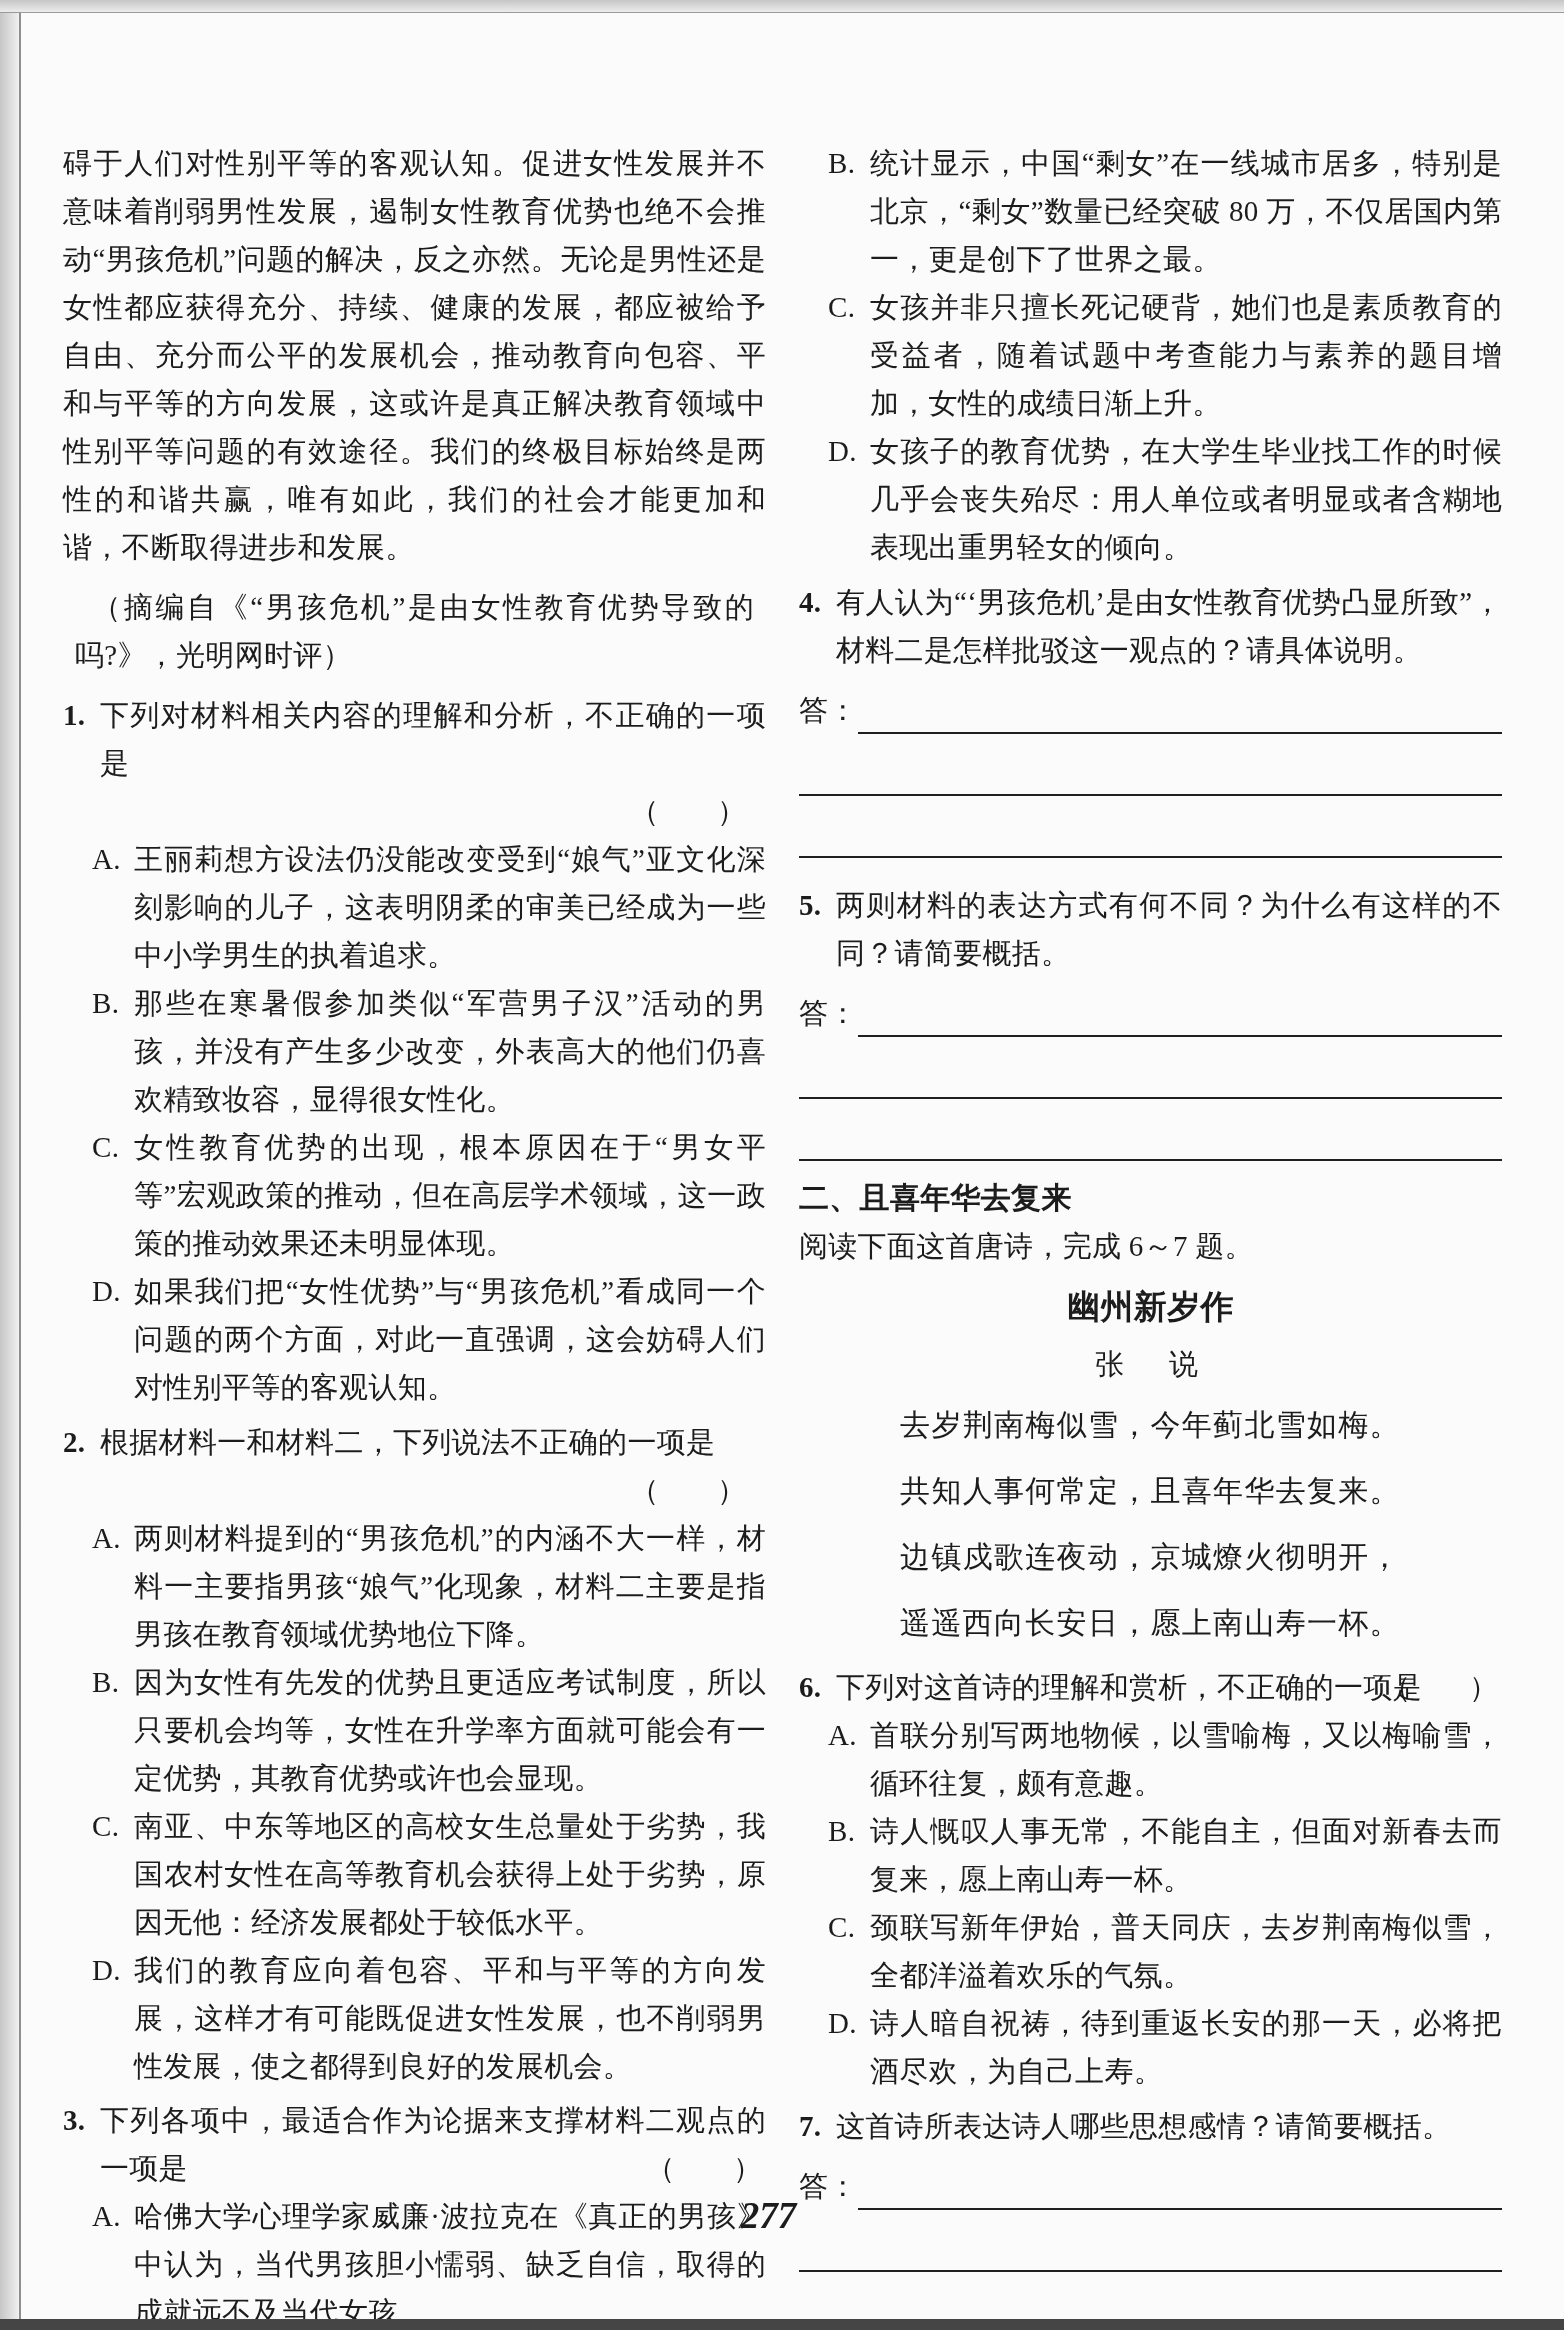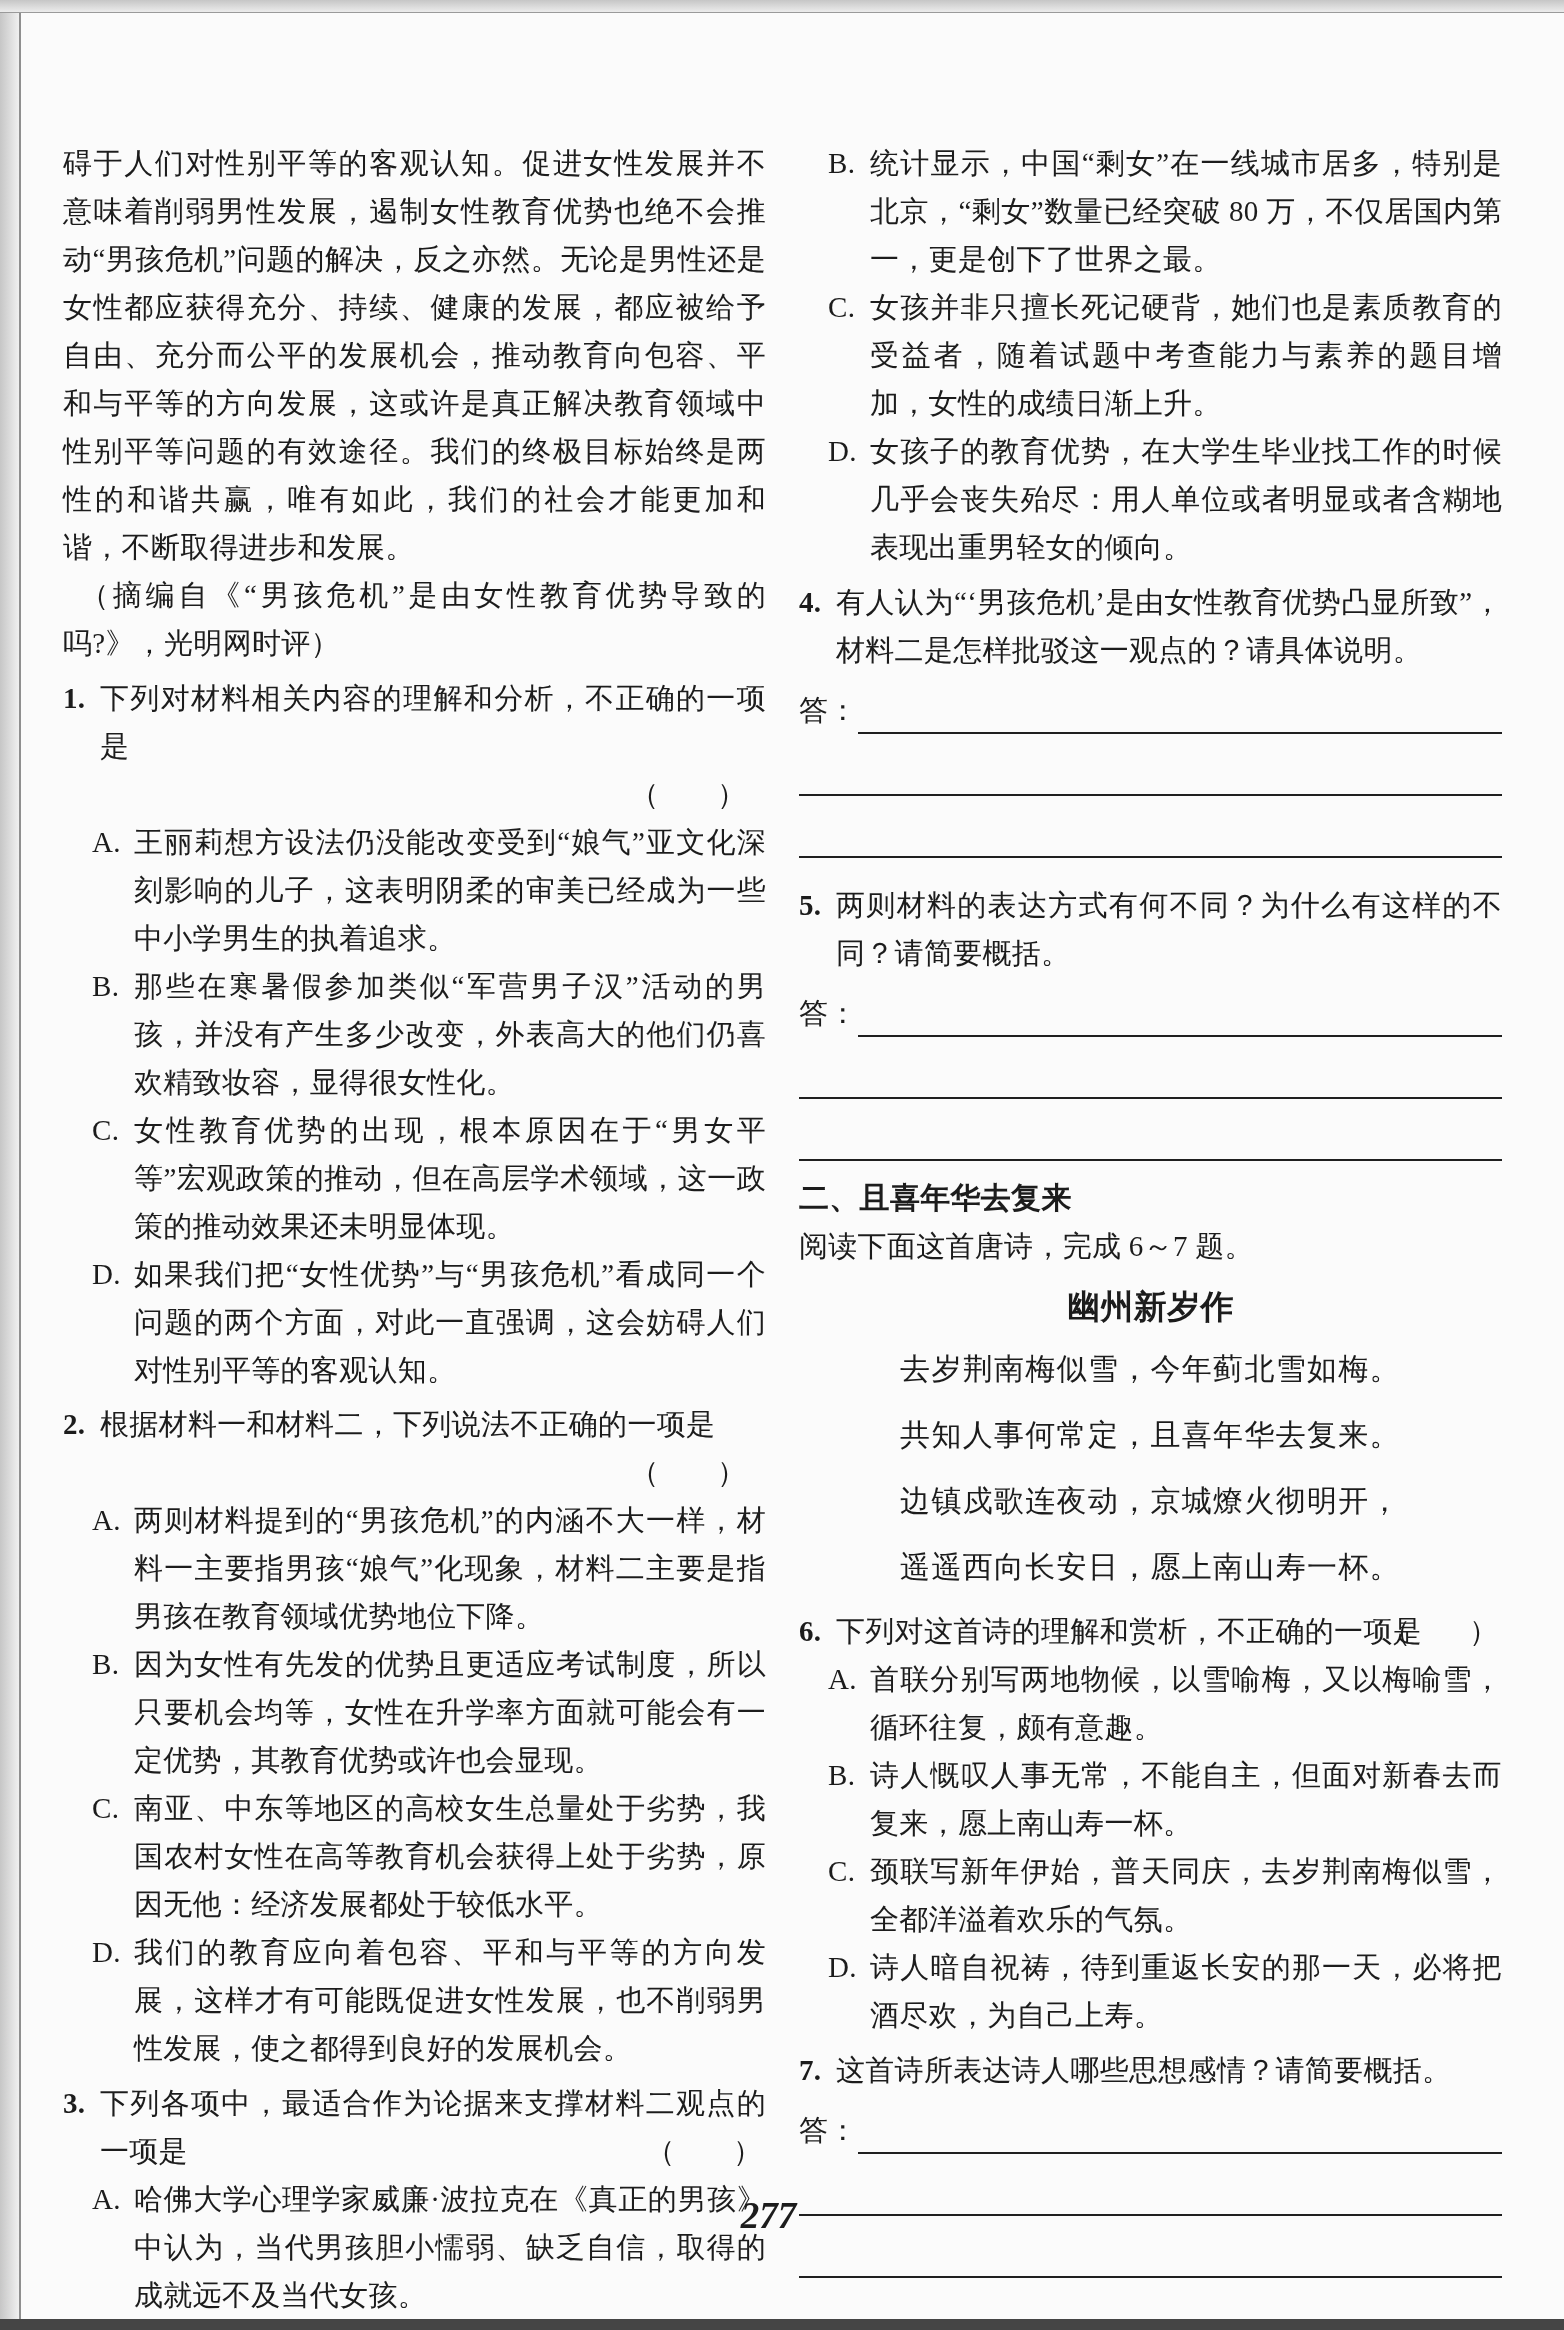--- a/index.html
+++ b/index.html
@@ -16,21 +16,21 @@
   .edge-left{position:absolute;top:0;left:0;bottom:0;width:18.5px;
     background:linear-gradient(90deg,#c6c6c6,#f0f0f0);border-right:2px solid #8f8f8f;z-index:4;}
   .edge-bottom{position:absolute;left:0;right:0;bottom:0;height:10.6px;background:#454545;z-index:6;}
 
   .col{position:absolute;top:139px;width:703px;font-size:29px;line-height:48px;
     text-align:justify;letter-spacing:0.3px;}
   .col-left{left:63px;}
   .col-right{left:799px;}
 
   .para{margin:0;}
-  .attribution{margin:0;text-indent:17px;}
+  .attribution{margin:12px;text-indent:17px;}
 
   .question{position:relative;padding-left:37px;margin:6.6px 0 0 0;}
   .qnum{position:absolute;left:0;top:0;font-weight:700;}
   .inline-bracket{position:absolute;right:4px;bottom:0;letter-spacing:0;}
   .bracket-row{text-align:right;padding-right:20px;height:48px;letter-spacing:0;}
 
   .option{position:relative;padding-left:42px;margin-left:29px;}
   .olabel{position:absolute;left:0;top:0;}
 
   .ansrow{display:flex;align-items:flex-end;height:60px;}
@@ -153,20 +153,21 @@
       <span class="anslabel">答：</span>
       <div class="ansline"></div>
     </div>
     <div class="ansline-full"></div>
     <div class="ansline-full"></div>
 
     <div class="sec-heading">二、且喜年华去复来</div>
     <p class="sec-intro">阅读下面这首唐诗，完成 6～7 题。</p>
 
     <div class="poem-title">幽州新岁作</div>
+    <div class="poem-author">张　说</div>
     <div class="poem-line">去岁荆南梅似雪，今年蓟北雪如梅。</div>
     <div class="poem-line">共知人事何常定，且喜年华去复来。</div>
     <div class="poem-line">边镇戍歌连夜动，京城燎火彻明开，</div>
     <div class="poem-line">遥遥西向长安日，愿上南山寿一杯。</div>
 
     <div class="question">
       <span class="qnum">6.</span>
       <span>下列对这首诗的理解和赏析，不正确的一项是</span>
       <span class="inline-bracket">（　　）</span>
     </div>

